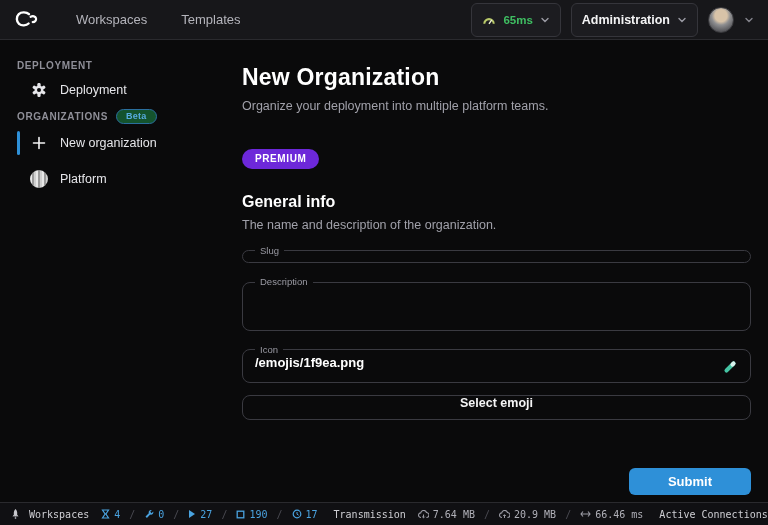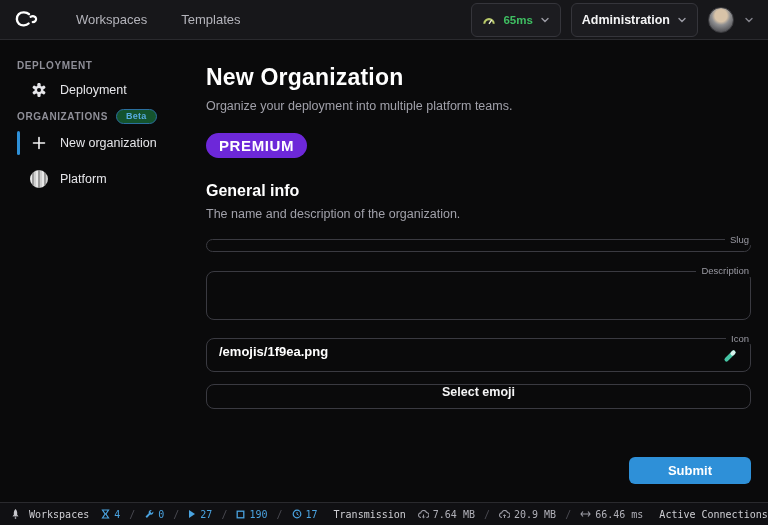--- a/index.html
+++ b/index.html
@@ -26,21 +26,21 @@
     height:34px; padding:0 10px; cursor:pointer;
   }
   .latency-text { color:#3fbf62; font-size:11.5px; font-weight:700; }
   .admin-text { color:#f4f4f5; font-size:12.5px; font-weight:600; }
   .avatar {
     width:26px; height:26px; border-radius:50%;
     background:radial-gradient(circle at 50% 32%, #d8c3a8 0 30%, #8f8f91 46%, #5a5a5e 75%, #3a3a3e 100%);
     border:1px solid #3a3a3e; cursor:pointer;
   }
   
-  .layout { display:flex; height:462px; }
+  .layout { display:flex; height:462px;gap:36px; }
   .sidebar { width:196px; padding-top:20px; flex-shrink:0; }
   .side-label {
     margin:0 0 2px 17px; font-size:10px; font-weight:700; letter-spacing:.6px;
     color:#8f8f98; display:flex; align-items:center; gap:8px;
   }
   .beta-badge {
     font-size:9px; font-weight:700; letter-spacing:.3px; color:#58ace0;
     border:1px solid #2a6f9e; background:#14532d; border-radius:999px;
     padding:2px 9px 2px; line-height:1;
   }
@@ -55,32 +55,32 @@
   .side-icon { width:18px; height:18px; display:flex; align-items:center; justify-content:center; flex-shrink:0; }
   .org-avatar {
     width:18px; height:18px; border-radius:50%;
     background:repeating-linear-gradient(90deg,#e8e8e8 0 2px,#9a9a9a 2px 4px,#cfcfcf 4px 6px);
   }
   
   .main { flex:1; padding:24px 17px 0 10px; }
   .page-title { font-size:23px; font-weight:700; margin:0; letter-spacing:.2px; }
   .page-subtitle { font-size:12.5px; color:#a1a1aa; margin-top:8px; }
   .premium-badge {
-    display:inline-block; margin-top:20px; background:#6d28d9; color:#fff;
-    font-size:15px; font-weight:700; letter-spacing:.6px;
+    display:inline-block; margin-top:36px; background:#6d28d9; color:#fff;
+    font-size:10px; font-weight:700; letter-spacing:.6px;
     padding:5px 13px; border-radius:999px; line-height:1;
   }
   .section-heading { font-size:16px; font-weight:700; margin:24px 0 0; }
   .section-desc { font-size:12.5px; color:#a1a1aa; margin-top:7px; }
   fieldset.field {
     border:1px solid #3a3a41; border-radius:8px; margin:13px 0 0; padding:0 12px 6px;
     position:relative;
   }
   fieldset.field legend {
-    font-size:9.5px; color:#9a9aa3; padding:0 5px; margin-left:16px; line-height:1.2;text-align:right;
+    font-size:9.5px; color:#9a9aa3; padding:0 5px; margin-left:0; line-height:1.2;
   }
   .field input, .field textarea {
     display:block; width:100%; background:transparent; border:0; outline:0; resize:none;
     color:#fff; font-family:"Liberation Sans", sans-serif; font-size:13px; font-weight:600;
     padding:0 0 4px; line-height:1.3;
   }
   .field textarea { height:36px; }
   .field.has-adornment input { width:calc(100% - 26px); }
   .adornment { position:absolute; right:12px; bottom:7px; width:16px; height:16px; }
   .select-emoji {

